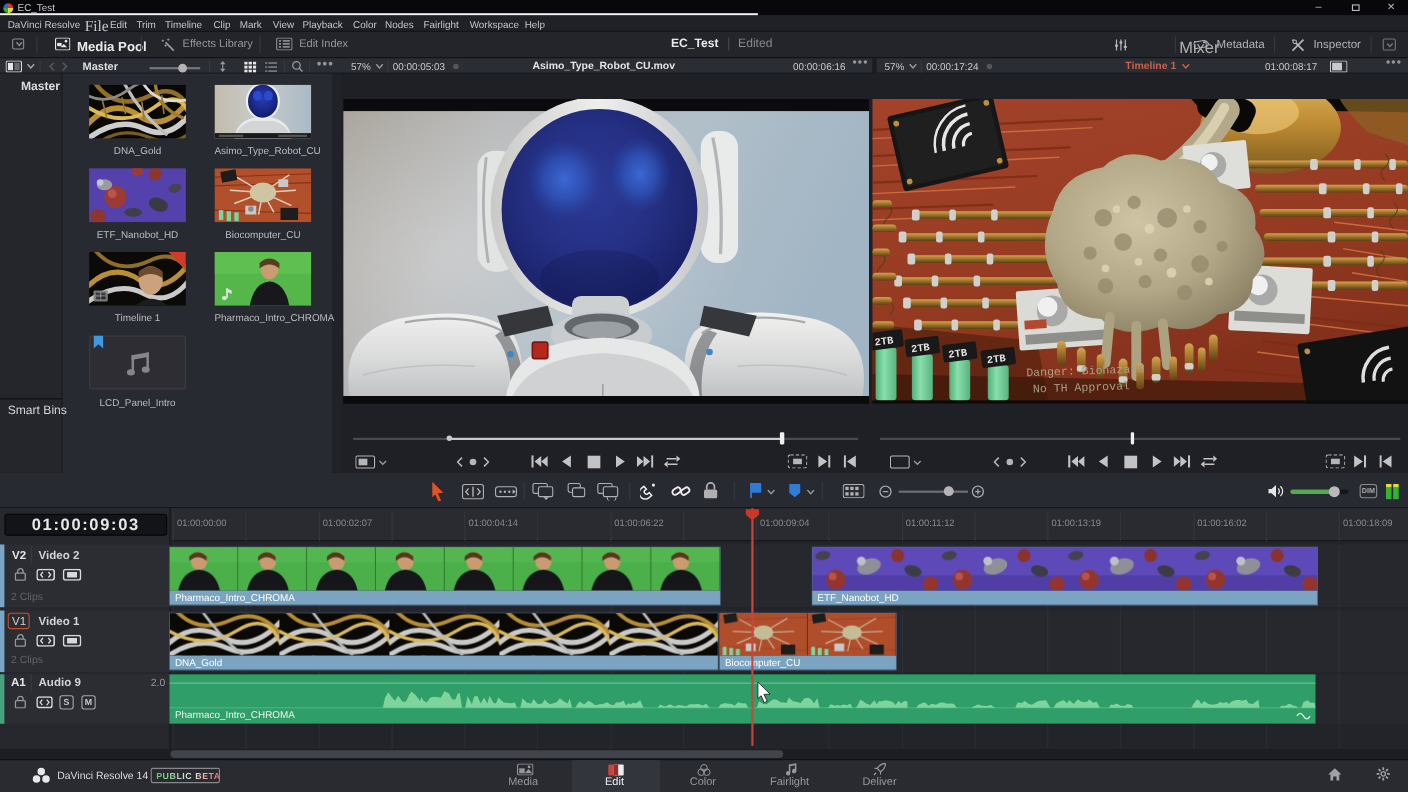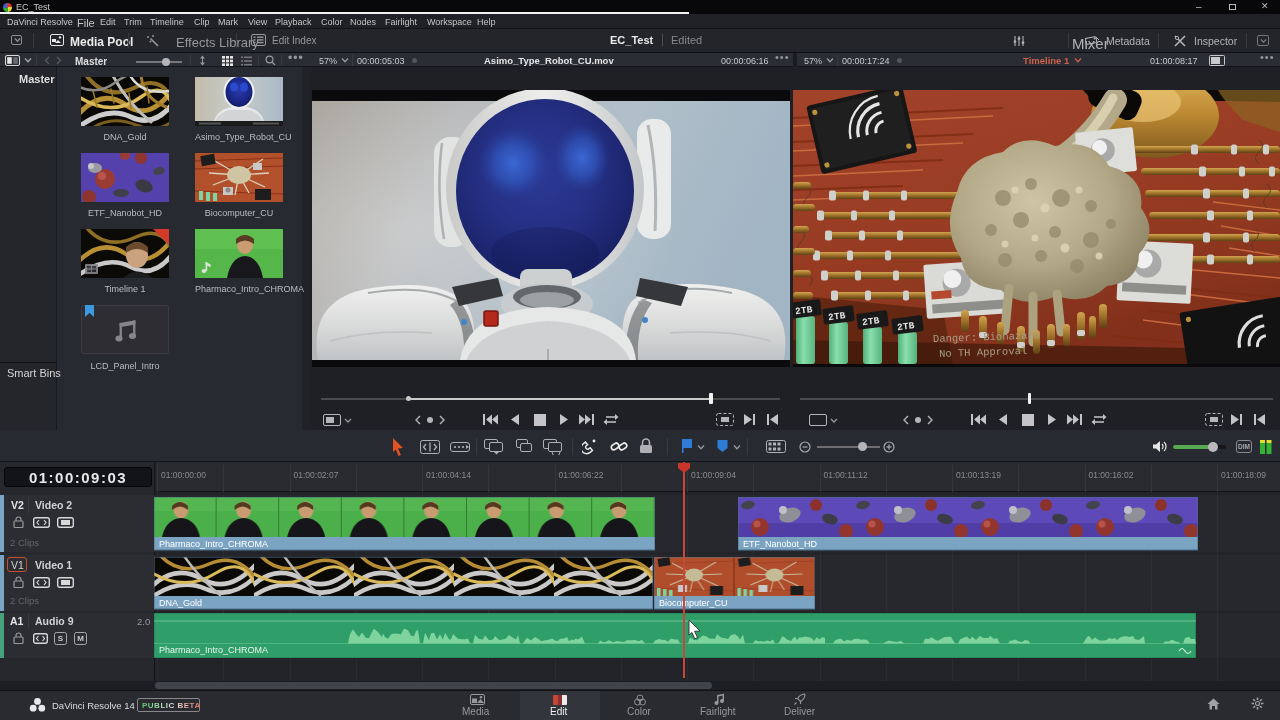--- a/index.html
+++ b/index.html
@@ -15,21 +15,21 @@
   <div class="abs" style="left:0;top:0;width:1280px;height:14px;background:#08080a;"></div>
   <div class="abs" style="left:3px;top:3px;width:9px;height:9px;border-radius:50%;background:conic-gradient(#d33 0 25%,#dd3 25% 50%,#3a3 50% 75%,#36c 75% 100%);"></div>
   <div class="txt" style="left:16px;top:2px;font-size:9px;color:#c9c9c9;">EC_Test</div>
   <div class="txt" style="left:1196px;top:1px;font-size:10px;color:#bbb;">–</div>
   <div class="abs" style="left:1229px;top:4px;width:7px;height:6px;border:1px solid #bbb;"></div>
   <div class="txt" style="left:1261px;top:1px;font-size:9px;color:#bbb;">✕</div>
   <div class="abs" style="left:0;top:12px;width:689px;height:2px;background:#f2f2f2;"></div>
 
   <div class="abs" style="left:0;top:14px;width:1280px;height:15px;background:#202127;border-bottom:1px solid #121318;"></div>
   <div class="txt" style="left:7px;top:17px;font-size:9px;color:#c5c5c5;">DaVinci Resolve</div>
-  <div class="txt" style="left:77px;top:17px;font-size:11px;color:#c5c5c5;">File</div>
+  <div class="txt" style="left:77px;top:17px;font-size:14px;color:#c5c5c5;font-family:Liberation Serif, serif;">File</div>
   <div class="txt" style="left:100px;top:17px;font-size:9px;color:#c5c5c5;">Edit</div>
   <div class="txt" style="left:124px;top:17px;font-size:9px;color:#c5c5c5;">Trim</div>
   <div class="txt" style="left:150px;top:17px;font-size:9px;color:#c5c5c5;">Timeline</div>
   <div class="txt" style="left:194px;top:17px;font-size:9px;color:#c5c5c5;">Clip</div>
   <div class="txt" style="left:218px;top:17px;font-size:9px;color:#c5c5c5;">Mark</div>
   <div class="txt" style="left:248px;top:17px;font-size:9px;color:#c5c5c5;">View</div>
   <div class="txt" style="left:275px;top:17px;font-size:9px;color:#c5c5c5;">Playback</div>
   <div class="txt" style="left:321px;top:17px;font-size:9px;color:#c5c5c5;">Color</div>
   <div class="txt" style="left:350px;top:17px;font-size:9px;color:#c5c5c5;">Nodes</div>
   <div class="txt" style="left:385px;top:17px;font-size:9px;color:#c5c5c5;">Fairlight</div>
@@ -50,21 +50,21 @@
       <path d="M5 9 l3 -3 3 3 z" fill="#e8e8e8"></path>
       <circle cx="10" cy="3.4" r="1.2" fill="#e8e8e8"></circle>
     </svg>
   <div class="txt" style="left:70px;top:35px;font-size:12px;color:#ebebeb;font-weight:bold;">Media Pool</div>
   <div class="abs" style="left:128px;top:33px;width:1px;height:15px;background:#39393d;"></div>
 
   <svg class="abs" style="left:146px;top:34px;" width="14" height="13" viewBox="0 0 14 13">
       <path d="M4.5 4.5 L12 12" stroke="#98989c" stroke-width="1.6"></path>
       <path d="M1 3 l2 0 M2 2 l0 2 M7 1 l0 2 M6 2 l2 0 M3.5 7.5 l2 0 M4.5 6.5 l0 2" stroke="#98989c" stroke-width="0.9"></path>
     </svg>
-  <div class="txt" style="left:176px;top:35px;font-size:13px;color:#97979b;">Effects Library</div>
+  <div class="txt" style="left:166px;top:35px;font-size:10px;color:#97979b;">Effects Library</div>
   <div class="abs" style="left:236px;top:33px;width:1px;height:15px;background:#39393d;"></div>
 
   <svg class="abs" style="left:251px;top:34px;" width="15" height="12" viewBox="0 0 15 12">
       <rect x="0.5" y="0.5" width="14" height="11" rx="1.5" fill="none" stroke="#98989c"></rect>
       <rect x="2.5" y="2.5" width="2" height="1.4" fill="#98989c"></rect>
       <rect x="2.5" y="5.2" width="2" height="1.4" fill="#98989c"></rect>
       <rect x="2.5" y="7.9" width="2" height="1.4" fill="#98989c"></rect>
       <rect x="6" y="2.5" width="6.5" height="1.4" fill="#98989c"></rect>
       <rect x="6" y="5.2" width="6.5" height="1.4" fill="#98989c"></rect>
       <rect x="6" y="7.9" width="6.5" height="1.4" fill="#98989c"></rect>

